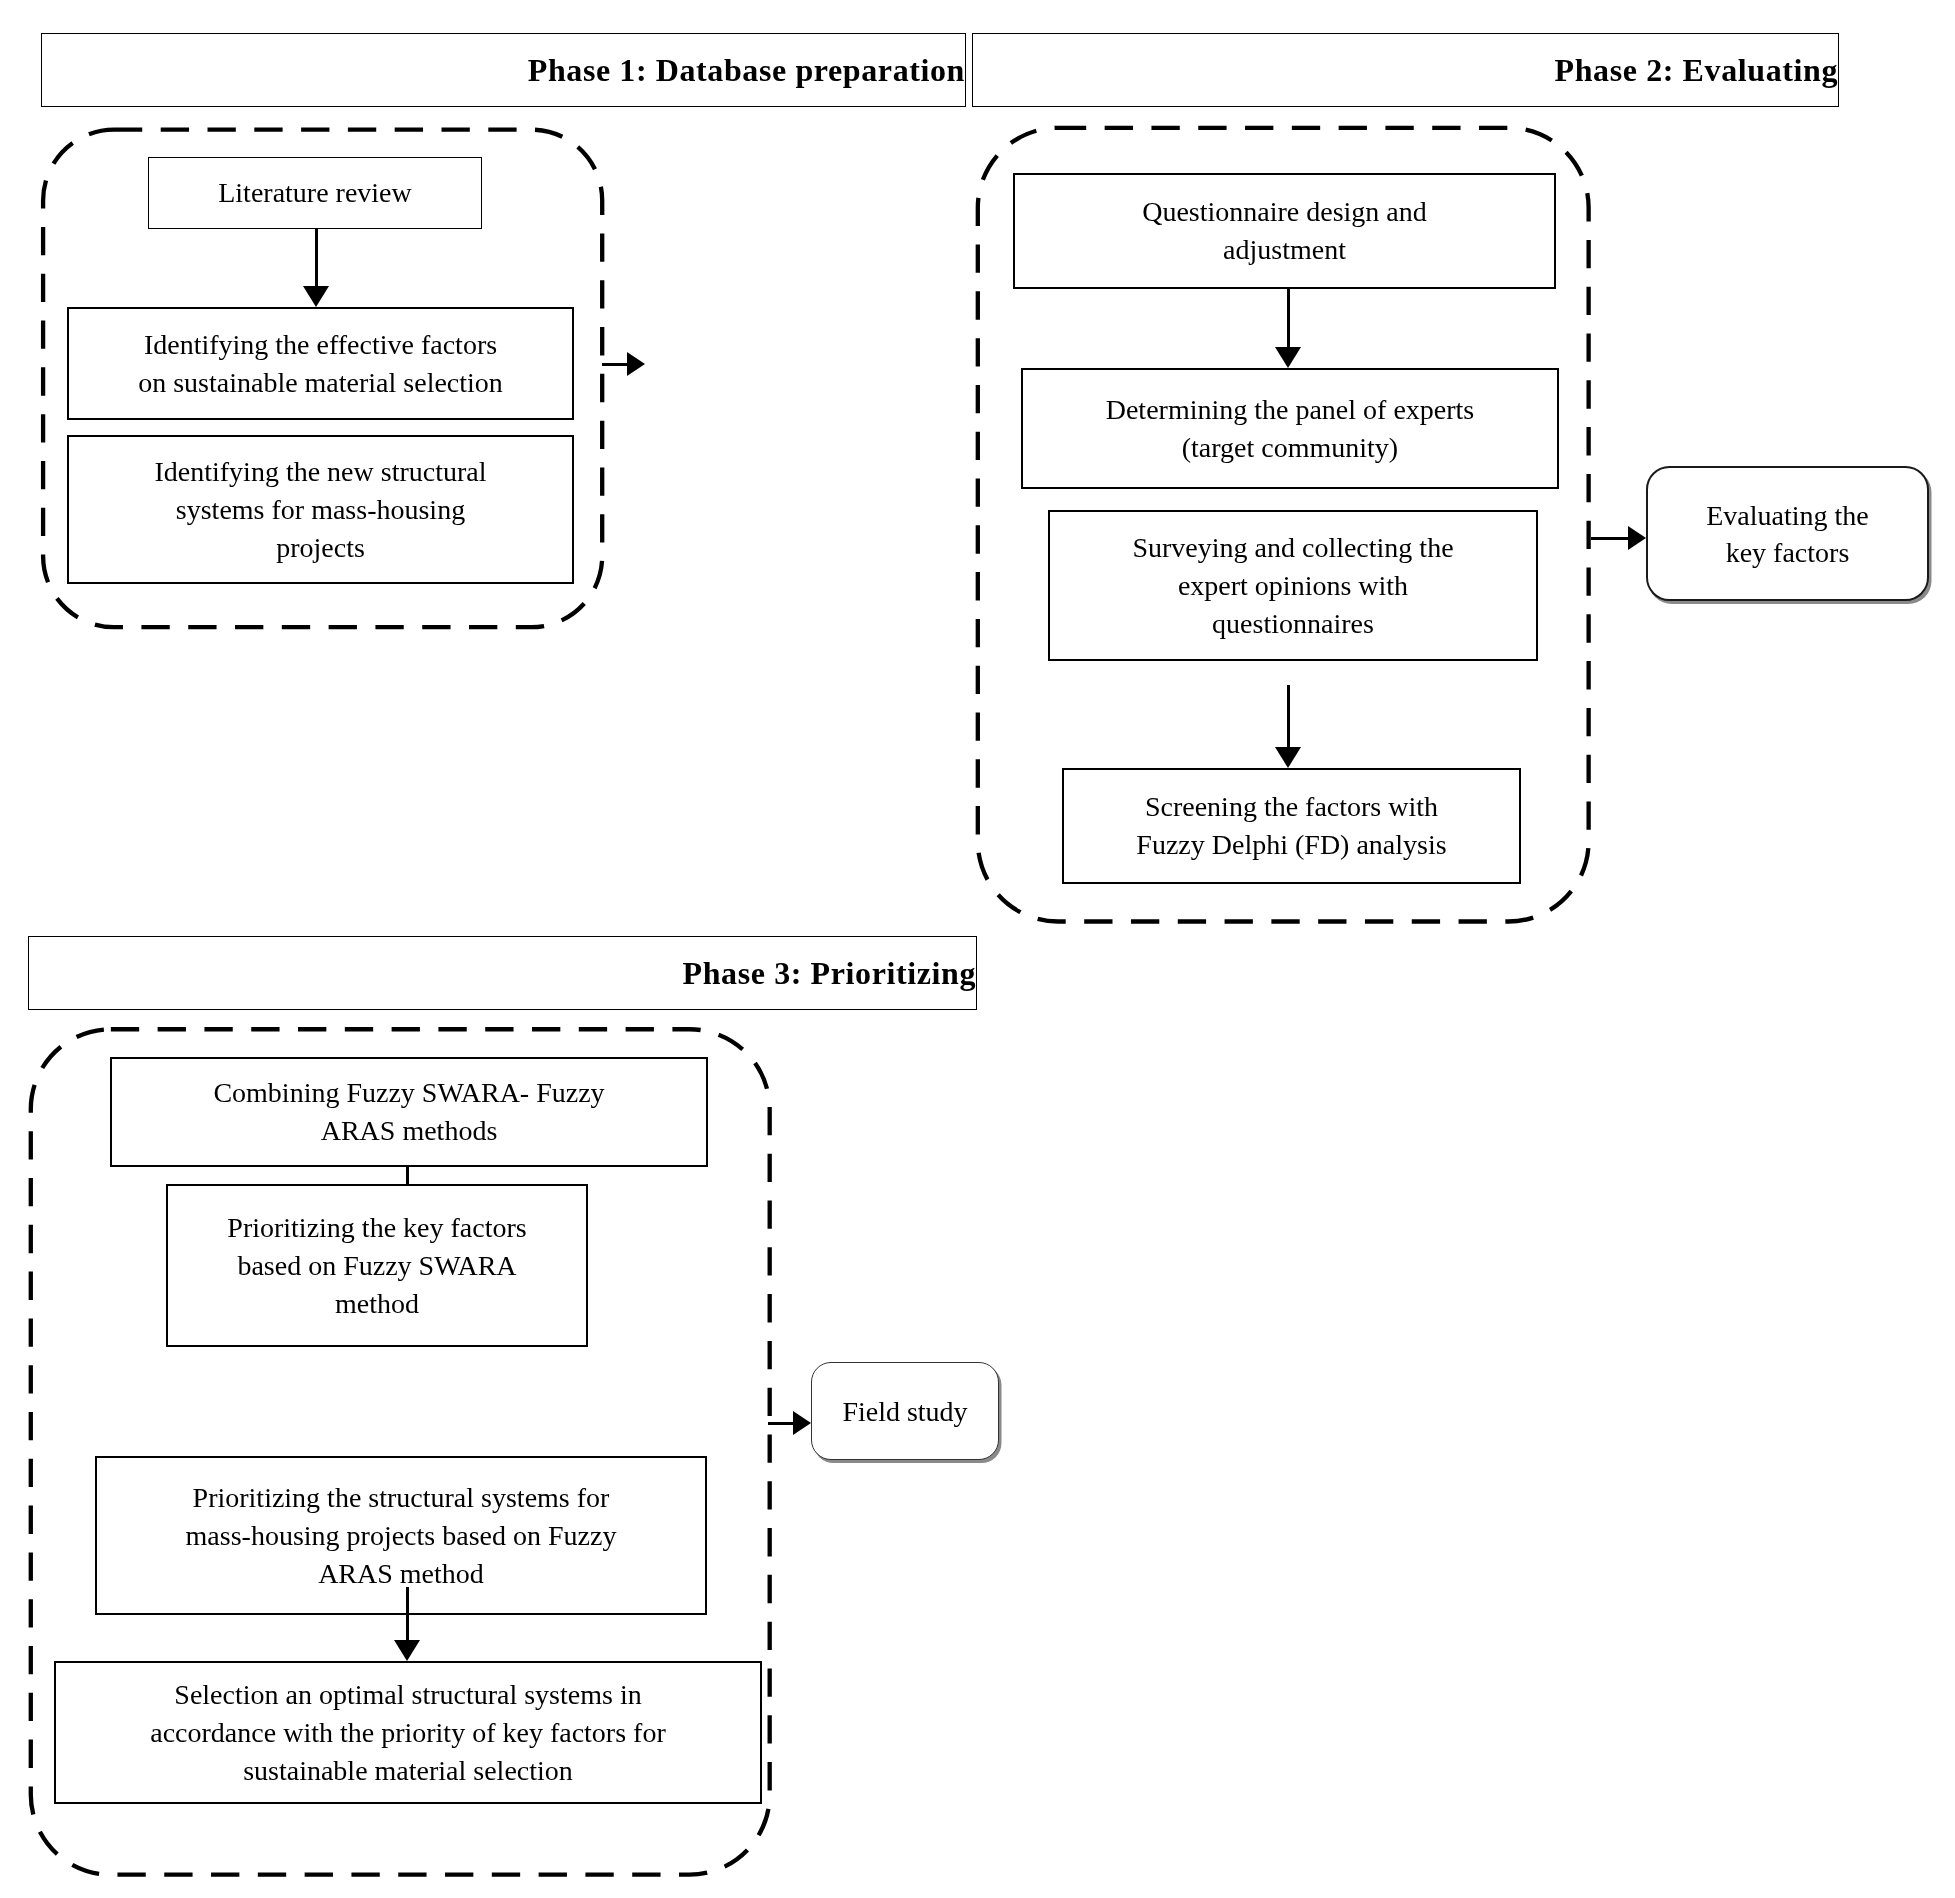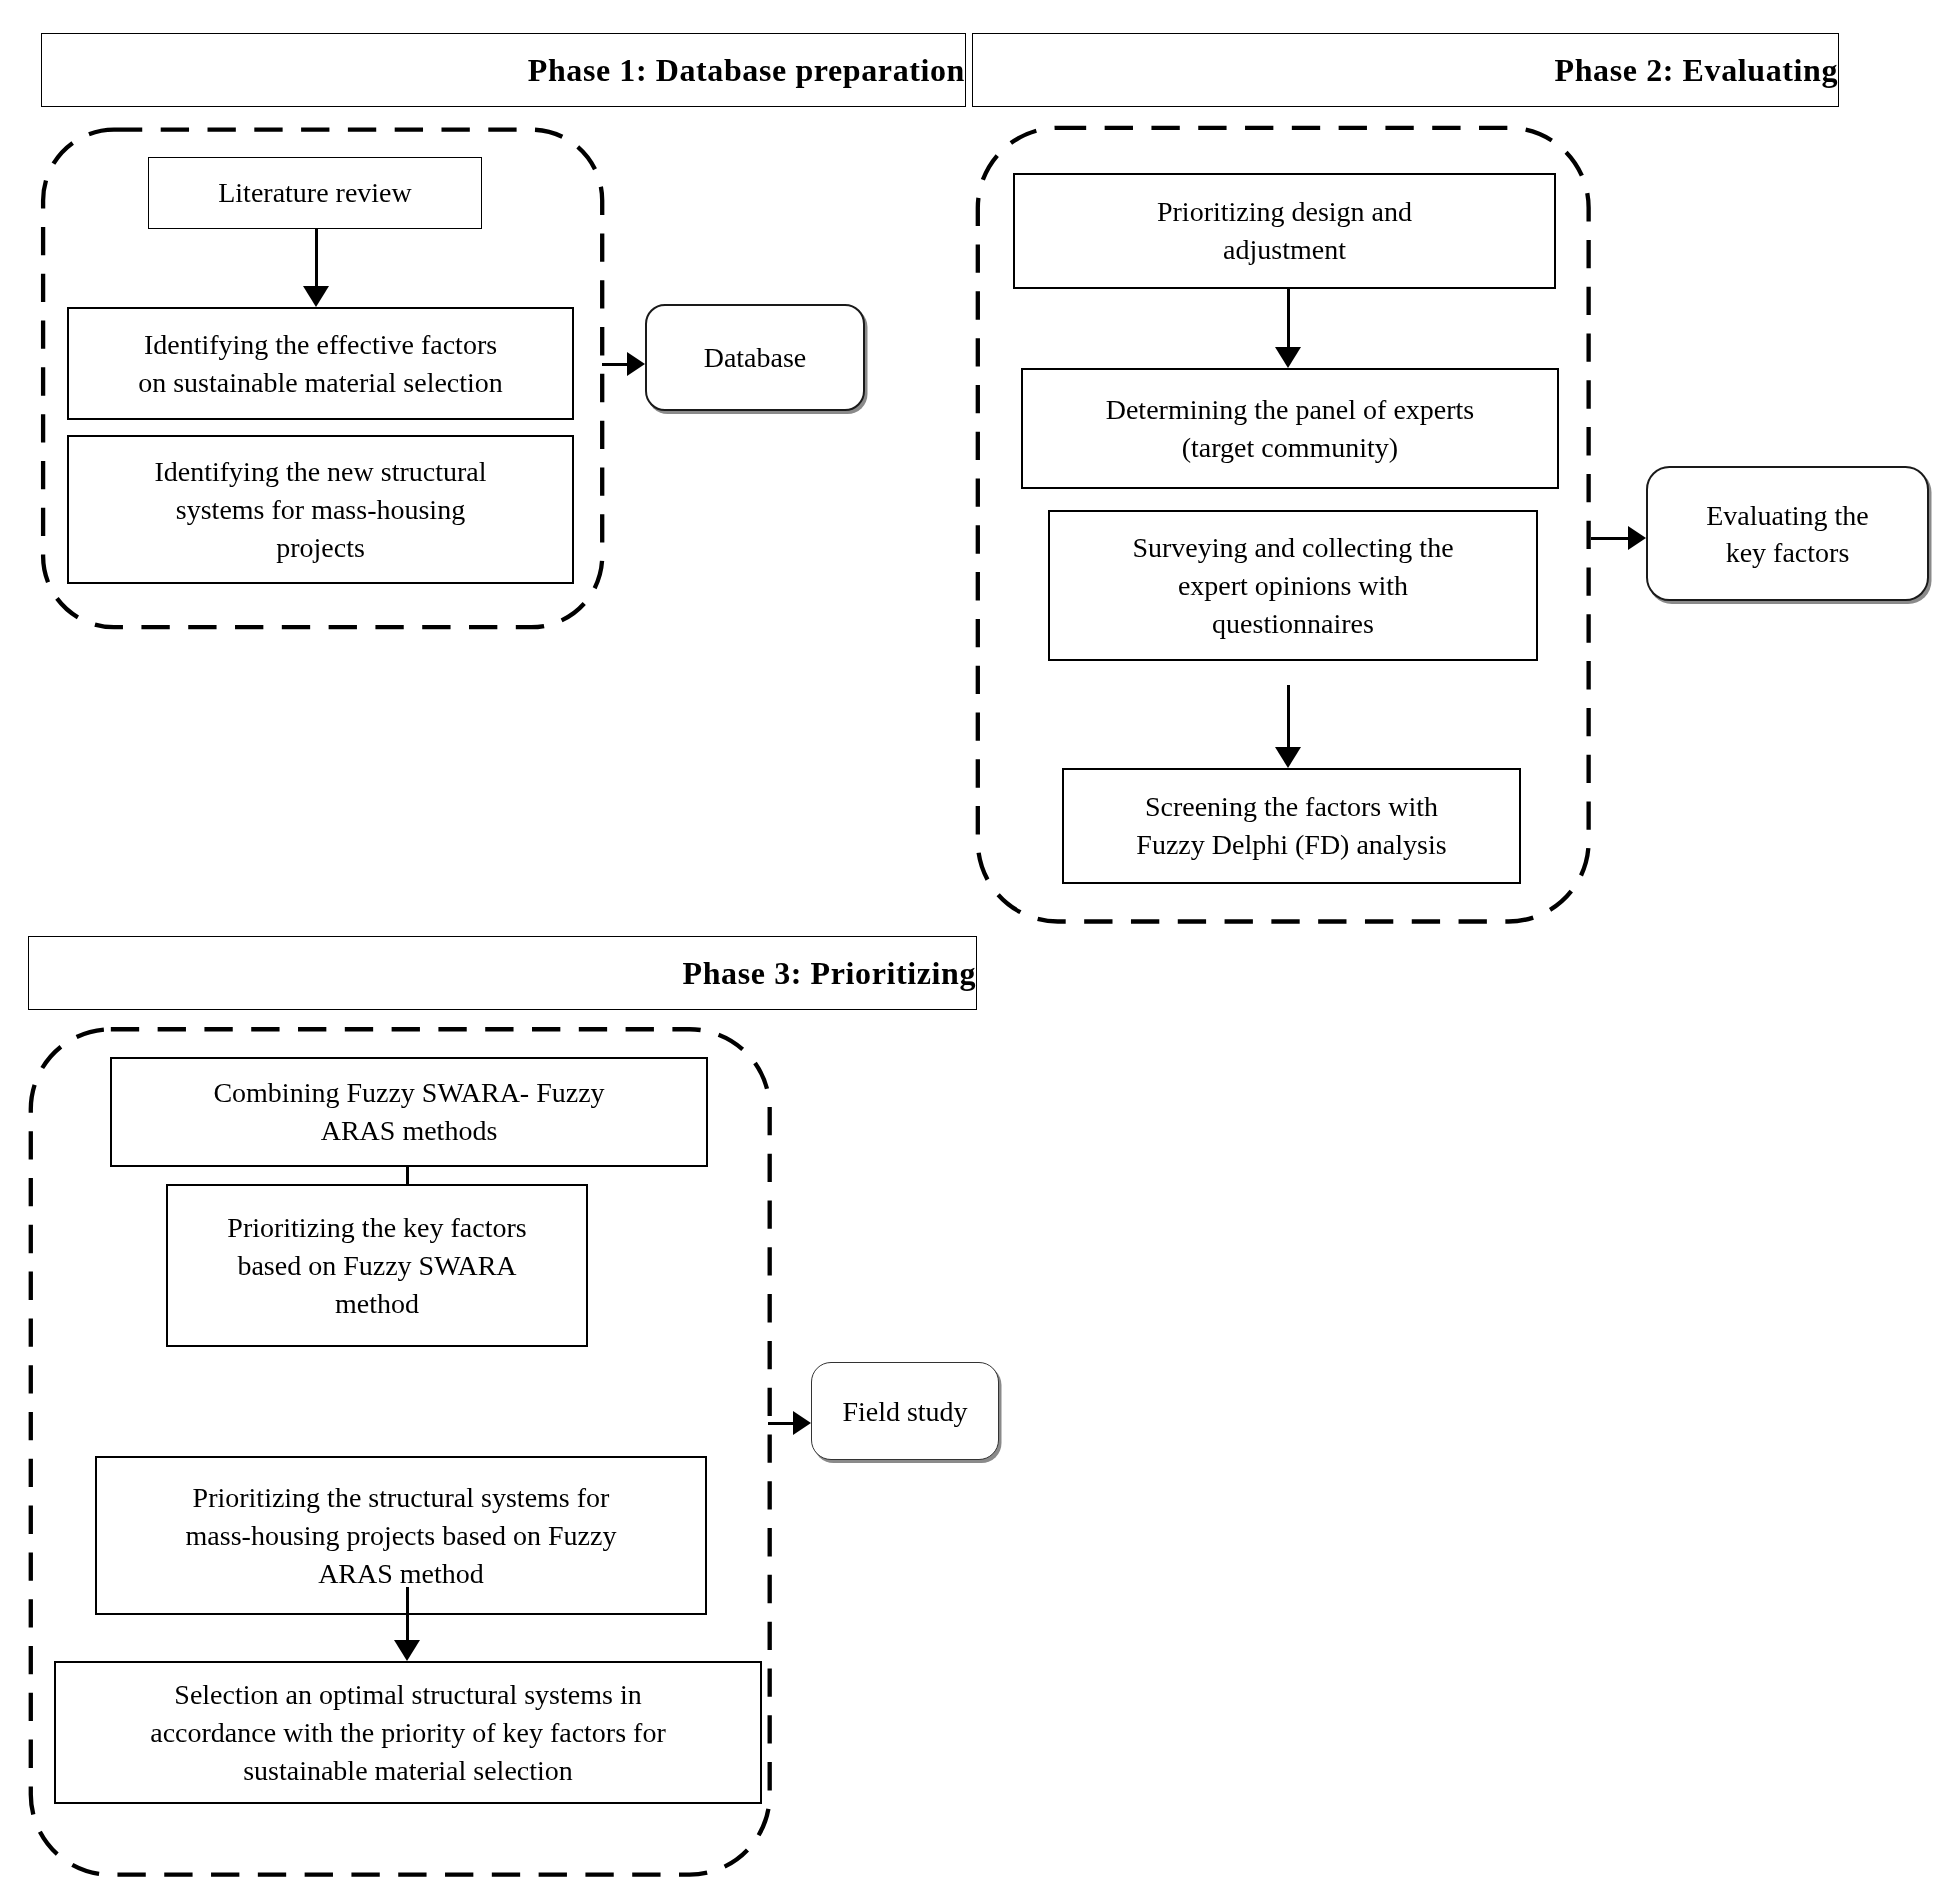--- a/index.html
+++ b/index.html
@@ -52,27 +52,26 @@
   <div class="box" style="left:67px;top:307px;width:507px;height:113px;">Identifying the effective factors
 on sustainable material selection</div>
 
   <div class="box" style="left:67px;top:435px;width:507px;height:149px;">Identifying the new structural
 systems for mass-housing
 projects</div>
 
   <div class="stem" style="left:602px;top:363px;width:26px;height:2.5px;"></div>
   <div class="head-right" style="left:627px;top:352px;"></div>
 
-  <div class="round" style="left:645px;top:304px;width:220px;height:107px;">Database</div>
 
   <div class="hdr" style="left:972px;top:33px;width:865px;height:72px;">
     <span>Phase 2: Evaluating</span>
   </div>
 
-  <div class="box" style="left:1013px;top:173px;width:543px;height:116px;">Prioritizing design and
+  <div class="box" style="left:1013px;top:173px;width:543px;height:116px;">Questionnaire design and
 adjustment</div>
 
   <div class="stem" style="left:1287px;top:289px;width:2.5px;height:59px;"></div>
   <div class="head-down" style="left:1275px;top:347px;"></div>
 
   <div class="box" style="left:1021px;top:368px;width:538px;height:121px;">Determining the panel of experts
 (target community)</div>
 
   <div class="box" style="left:1048px;top:510px;width:490px;height:151px;">Surveying and collecting the
 expert opinions with

